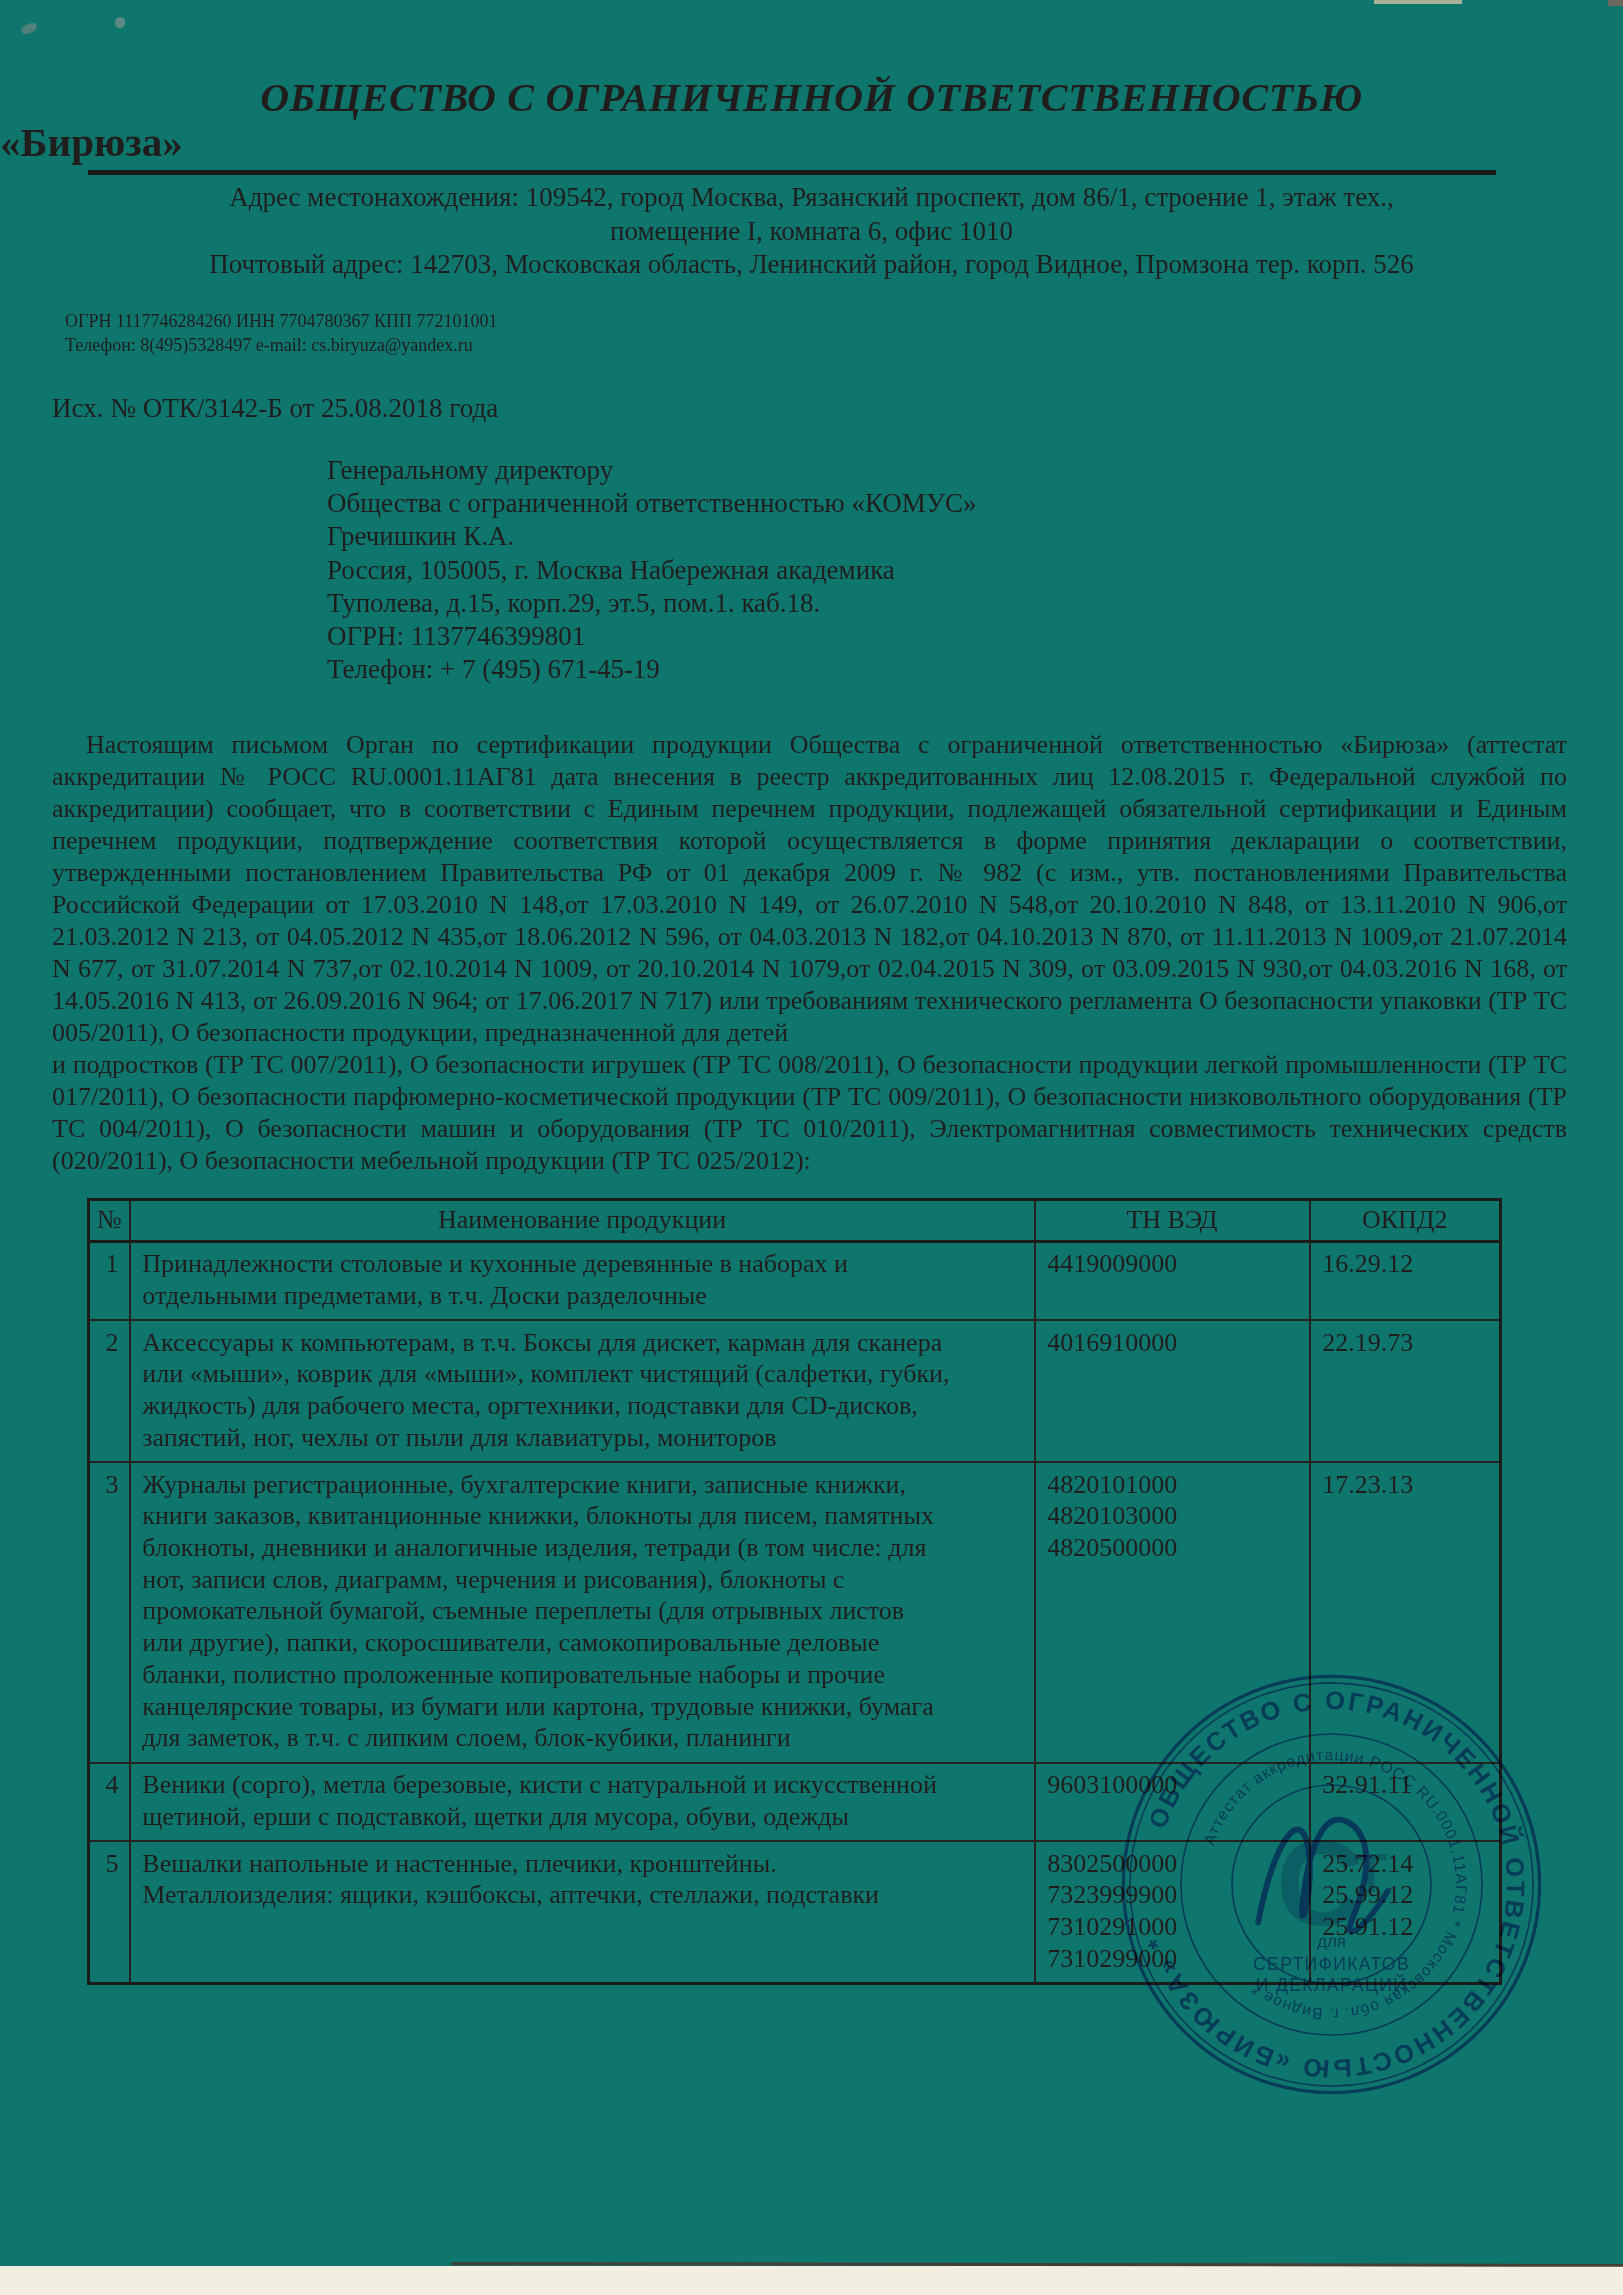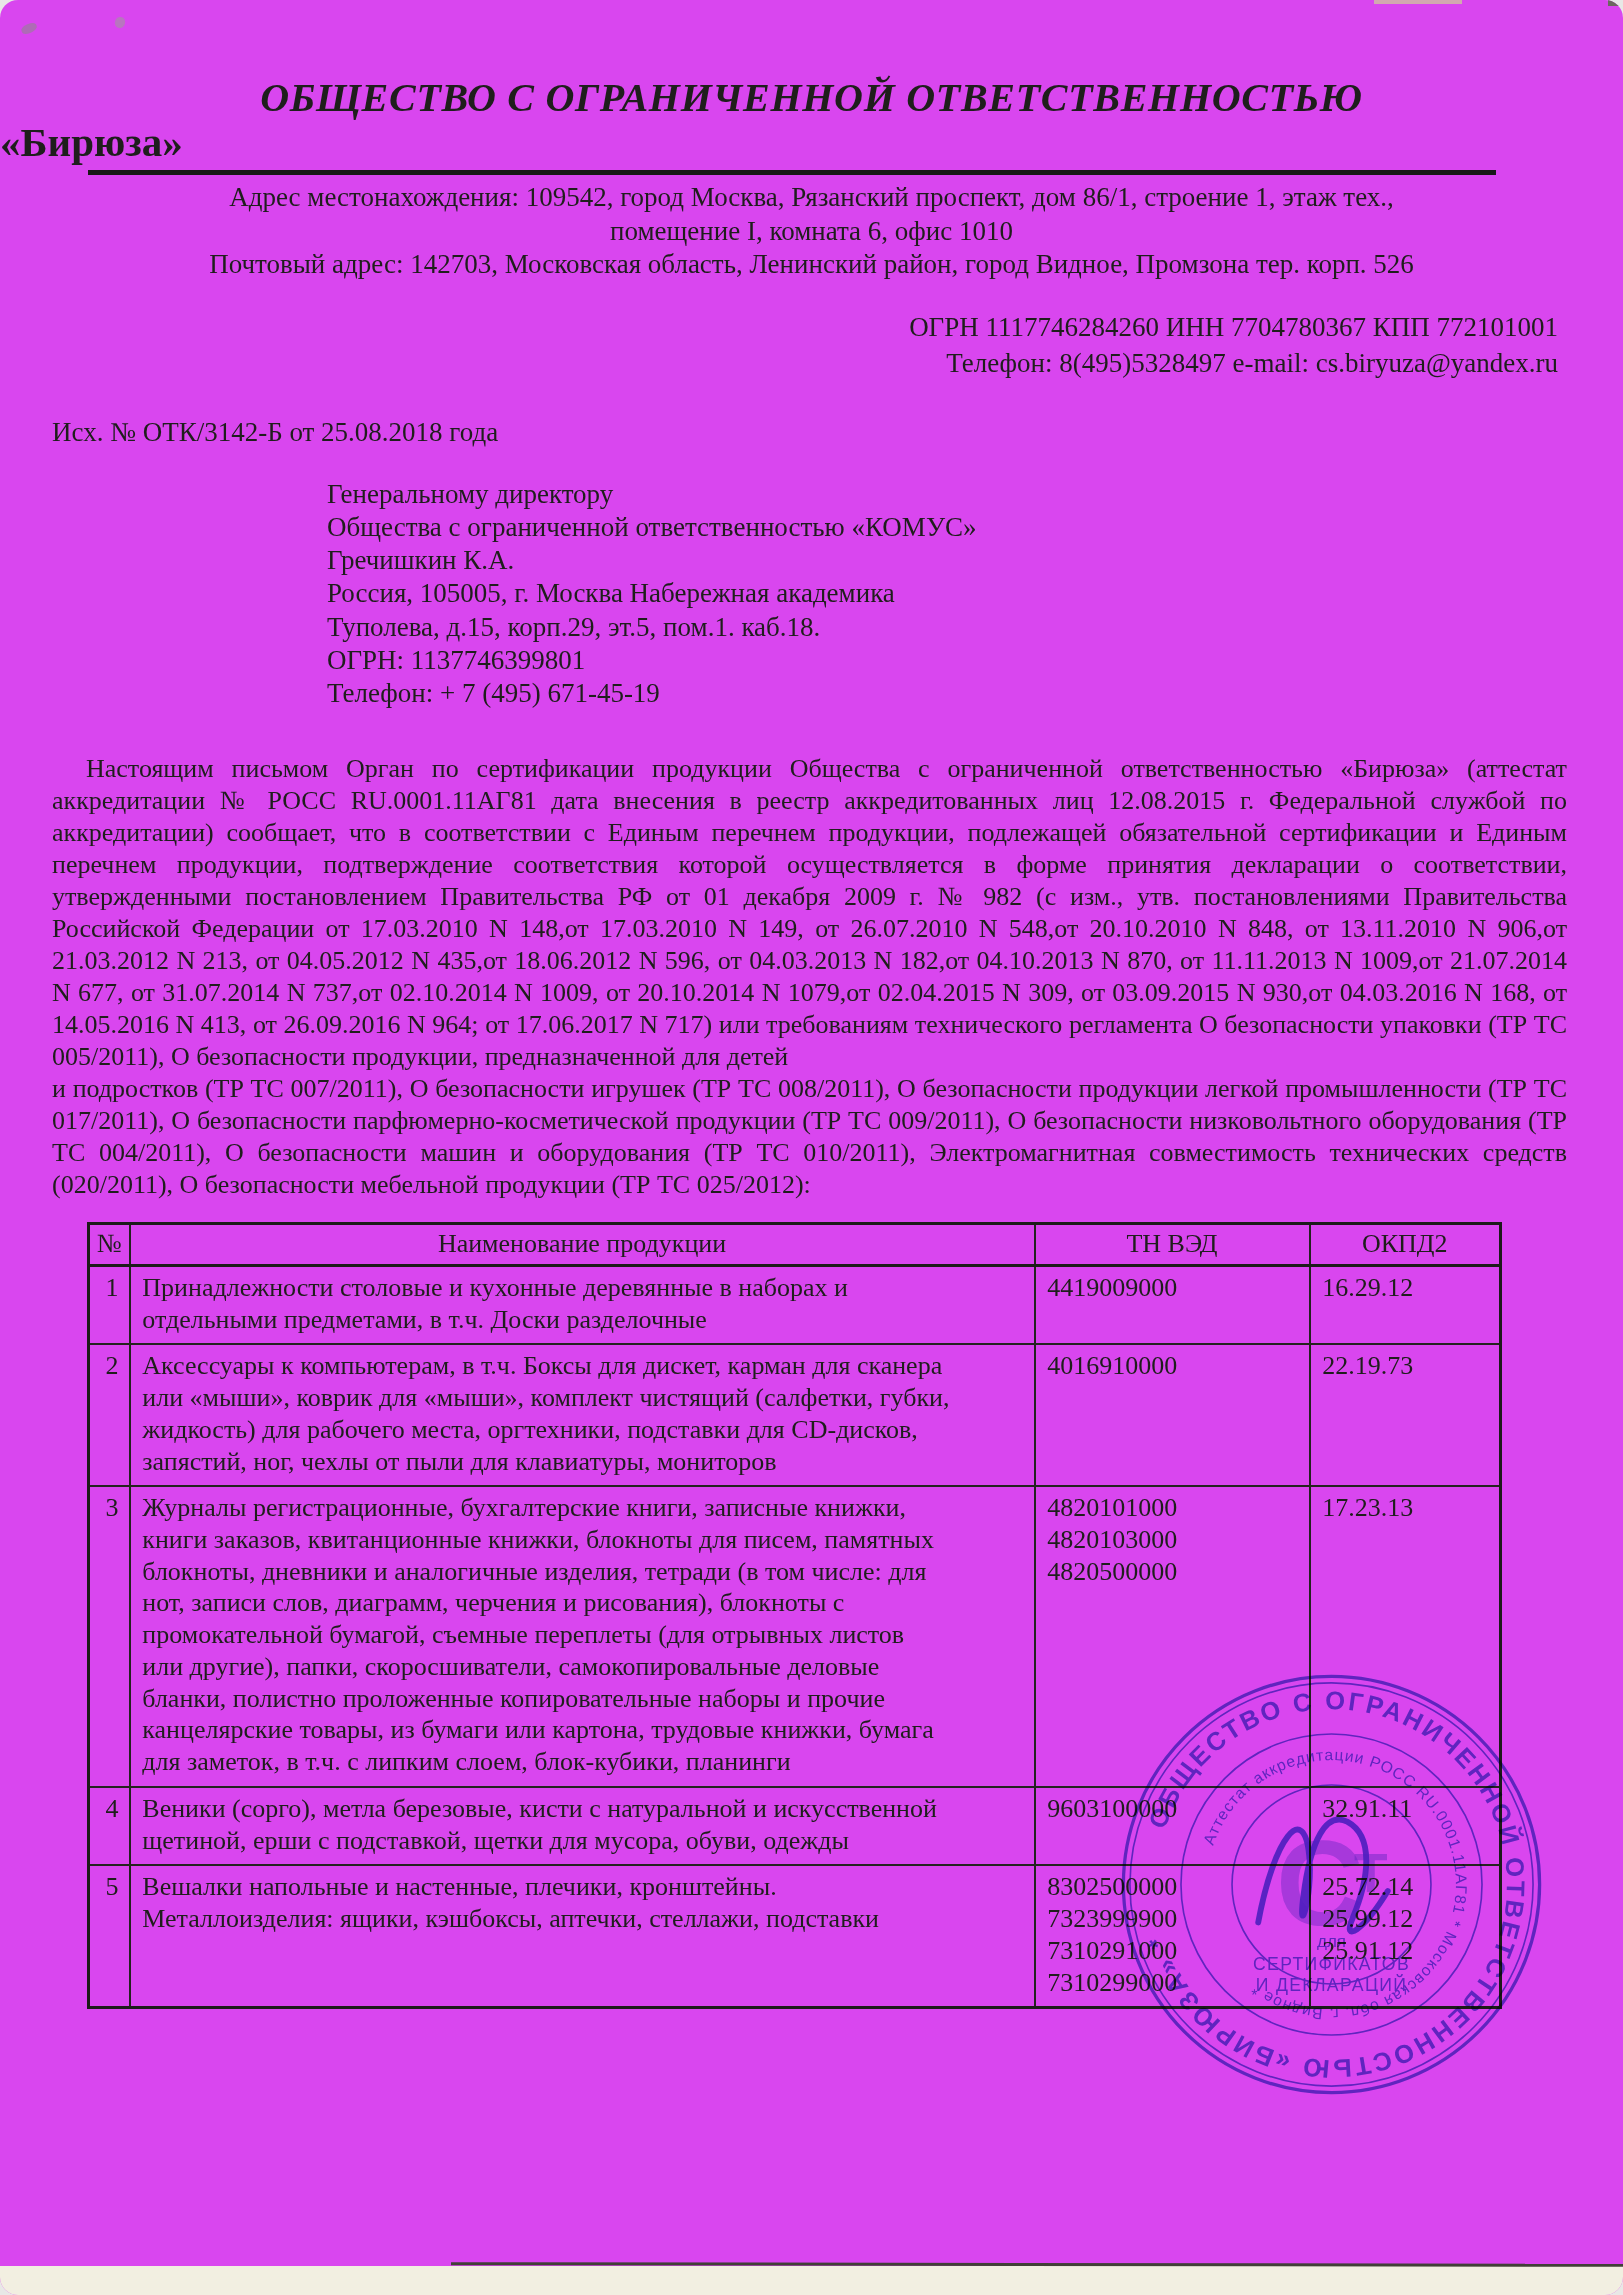--- a/index.html
+++ b/index.html
@@ -1,25 +1,24 @@
 <!DOCTYPE html>
 <html lang="ru" style="font-size:10.5px"><head>
 <meta charset="utf-8">
 <style>
   html, body { margin: 0; padding: 0; background: #e8e8e6; }
   .page {
     position: relative;
     width: 1623px;
     height: 2295px;
     margin: 0 auto;
-    background: #d946ef;
+    background: #0f766e;
     overflow: hidden;
     font-family: "Liberation Serif", "DejaVu Serif", serif;
     color: #1f1e1c;
-    border-radius: 18px;
   }
   
   .org-name-caps {
     margin: 76px 105px 0 105px;
     text-align: center;
     font-size: 40px;
     font-weight: bold;
     font-style: italic;
     letter-spacing: 0.7px;
     line-height: 1.08;
@@ -36,22 +35,22 @@
     background: #191817;
   }
   .letterhead-address {
     margin: 6.5px 65px 0 65px;
     text-align: center;
     font-size: 27px;
     line-height: 1.24;
   }
   .letterhead-reg {
     margin: 29px 65px 4px 65px;
-    text-align: right;
-    font-size: 27px;
+    text-align: left;
+    font-size: 18px;
     line-height: 1.32;
   }
   
   .outgoing-ref {
     margin: 35px 58px 0 52px;
     font-size: 27px;
   }
   .addressee {
     margin: 30px 112px 0 327px;
     font-size: 27px;

